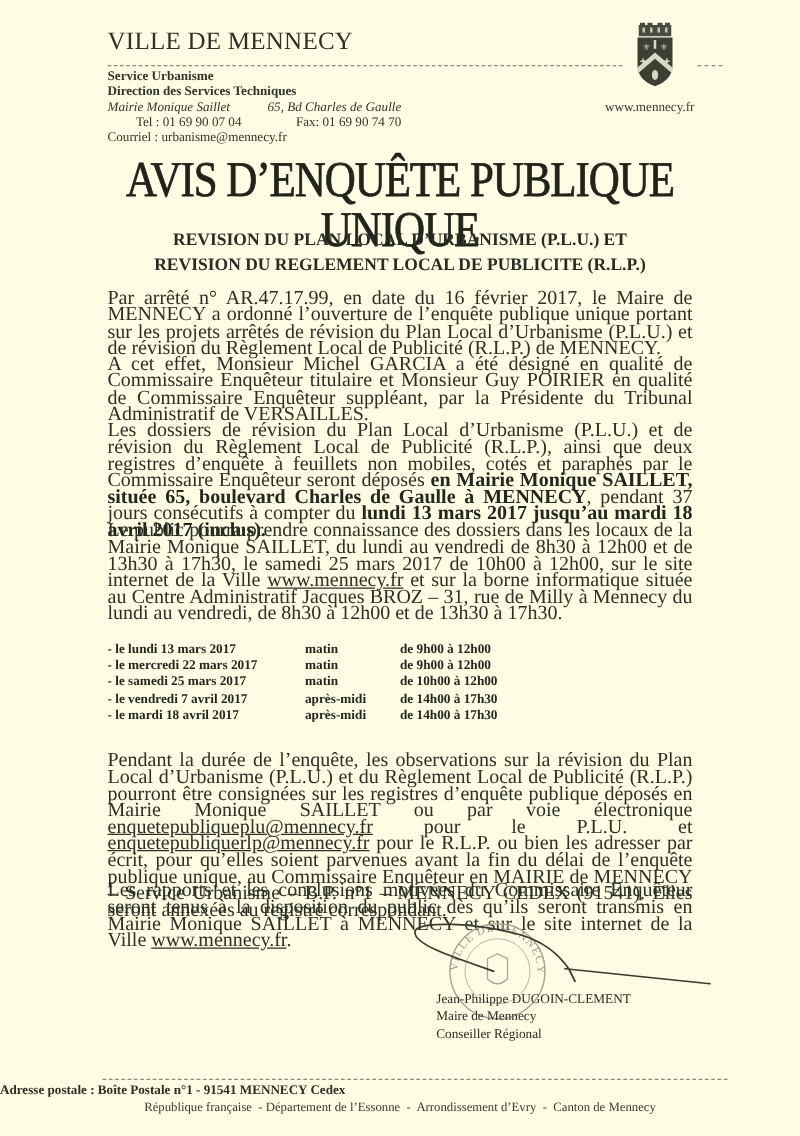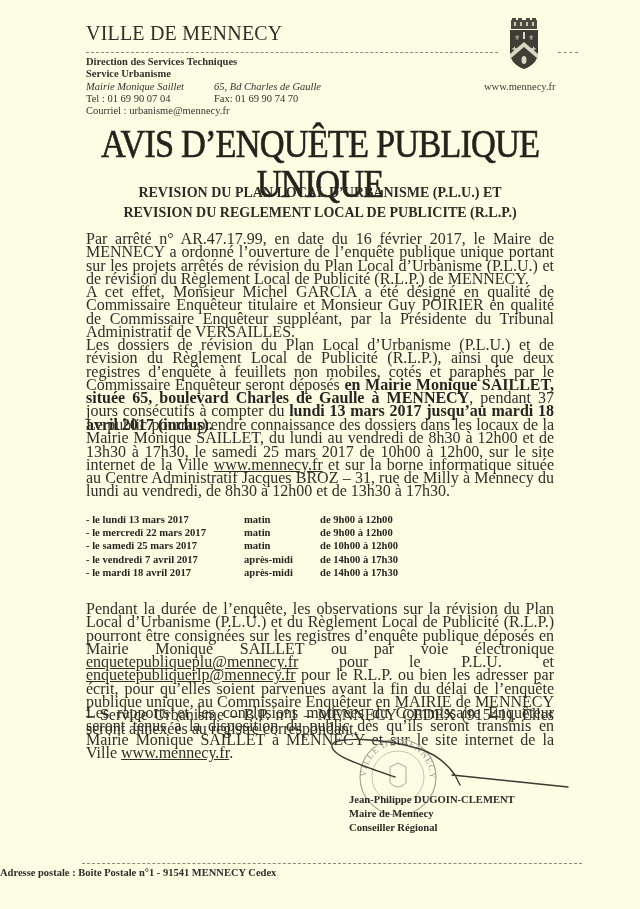--- a/index.html
+++ b/index.html
@@ -54,21 +54,21 @@
       color: #3a3a33;
     }
     .contact {
       position: absolute;
       left: 86px; top: 56px;
       font-size: 10.5px;
       line-height: 12.3px;
       color: #33332b;
     }
     .contact .bold { font-weight: bold; }
-    .contact .row { display: flex; }
+    .contact .row { display: flex; justify-content: flex-end; }
     .contact .col1 { width: 128px; }
     .contact .italic { font-style: italic; }
 
     
     .main-title {
       position: absolute;
       left: 0; top: 124px;
       width: 640px;
       text-align: center;
       font-family: "Liberation Serif", serif;
@@ -134,21 +134,21 @@
     .signature-svg {
       position: absolute;
       left: 320px; top: 735px;
       width: 260px; height: 70px;
     }
     .signatory {
       position: absolute;
       left: 349px; top: 793px;
       font-size: 10.6px;
       line-height: 14px;
-      font-weight: bold;
+      font-weight: normal;
       color: #2b2b24;
     }
 
     
     .footer-rule {
       position: absolute;
       left: 82px; top: 863px;
       width: 500px;
       border-top: 1px dashed #8a8a80;
     }
@@ -199,22 +199,22 @@
     <text x="8" y="22" font-size="7" fill="#d8d8c4" font-family="DejaVu Sans, sans-serif">⚜</text>
     <text x="22" y="22" font-size="7" fill="#d8d8c4" font-family="DejaVu Sans, sans-serif">⚜</text>
     <rect x="17" y="14" width="2" height="7" fill="#d8d8c4"></rect>
     <text x="6" y="33" font-size="6" fill="#d8d8c4" font-family="DejaVu Sans, sans-serif">✚</text>
     <text x="25" y="33" font-size="6" fill="#d8d8c4" font-family="DejaVu Sans, sans-serif">✚</text>
     <ellipse cx="18" cy="42" rx="2.5" ry="4" fill="#d8d8c4"></ellipse>
   </svg>
   <div class="website">www.mennecy.fr</div>
 
   <div class="contact">
+    <div class="bold">Service Urbanisme</div>
     <div class="bold">Direction des Services Techniques</div>
-    <div class="bold">Service Urbanisme</div>
     <div class="row italic">
       <span class="col1">Mairie Monique Saillet</span>
       <span>65, Bd Charles de Gaulle</span>
     </div>
     <div class="row">
       <span class="col1">Tel : 01 69 90 07 04</span>
       <span>Fax: 01 69 90 74 70</span>
     </div>
     <div>Courriel : urbanisme@mennecy.fr</div>
   </div>
@@ -283,14 +283,15 @@
   </svg>
 
   <div class="signatory">
     <div>Jean-Philippe DUGOIN-CLEMENT</div>
     <div>Maire de Mennecy</div>
     <div>Conseiller Régional</div>
   </div>
 
   <div class="footer-rule"></div>
   <div class="footer-address">Adresse postale : Boîte Postale n°1  -  91541 MENNECY Cedex</div>
+  <div class="footer-region">République française  - Département de l’Essonne  -  Arrondissement d’Evry  -  Canton de Mennecy</div>
 
 </div>
 
 </body></html>

